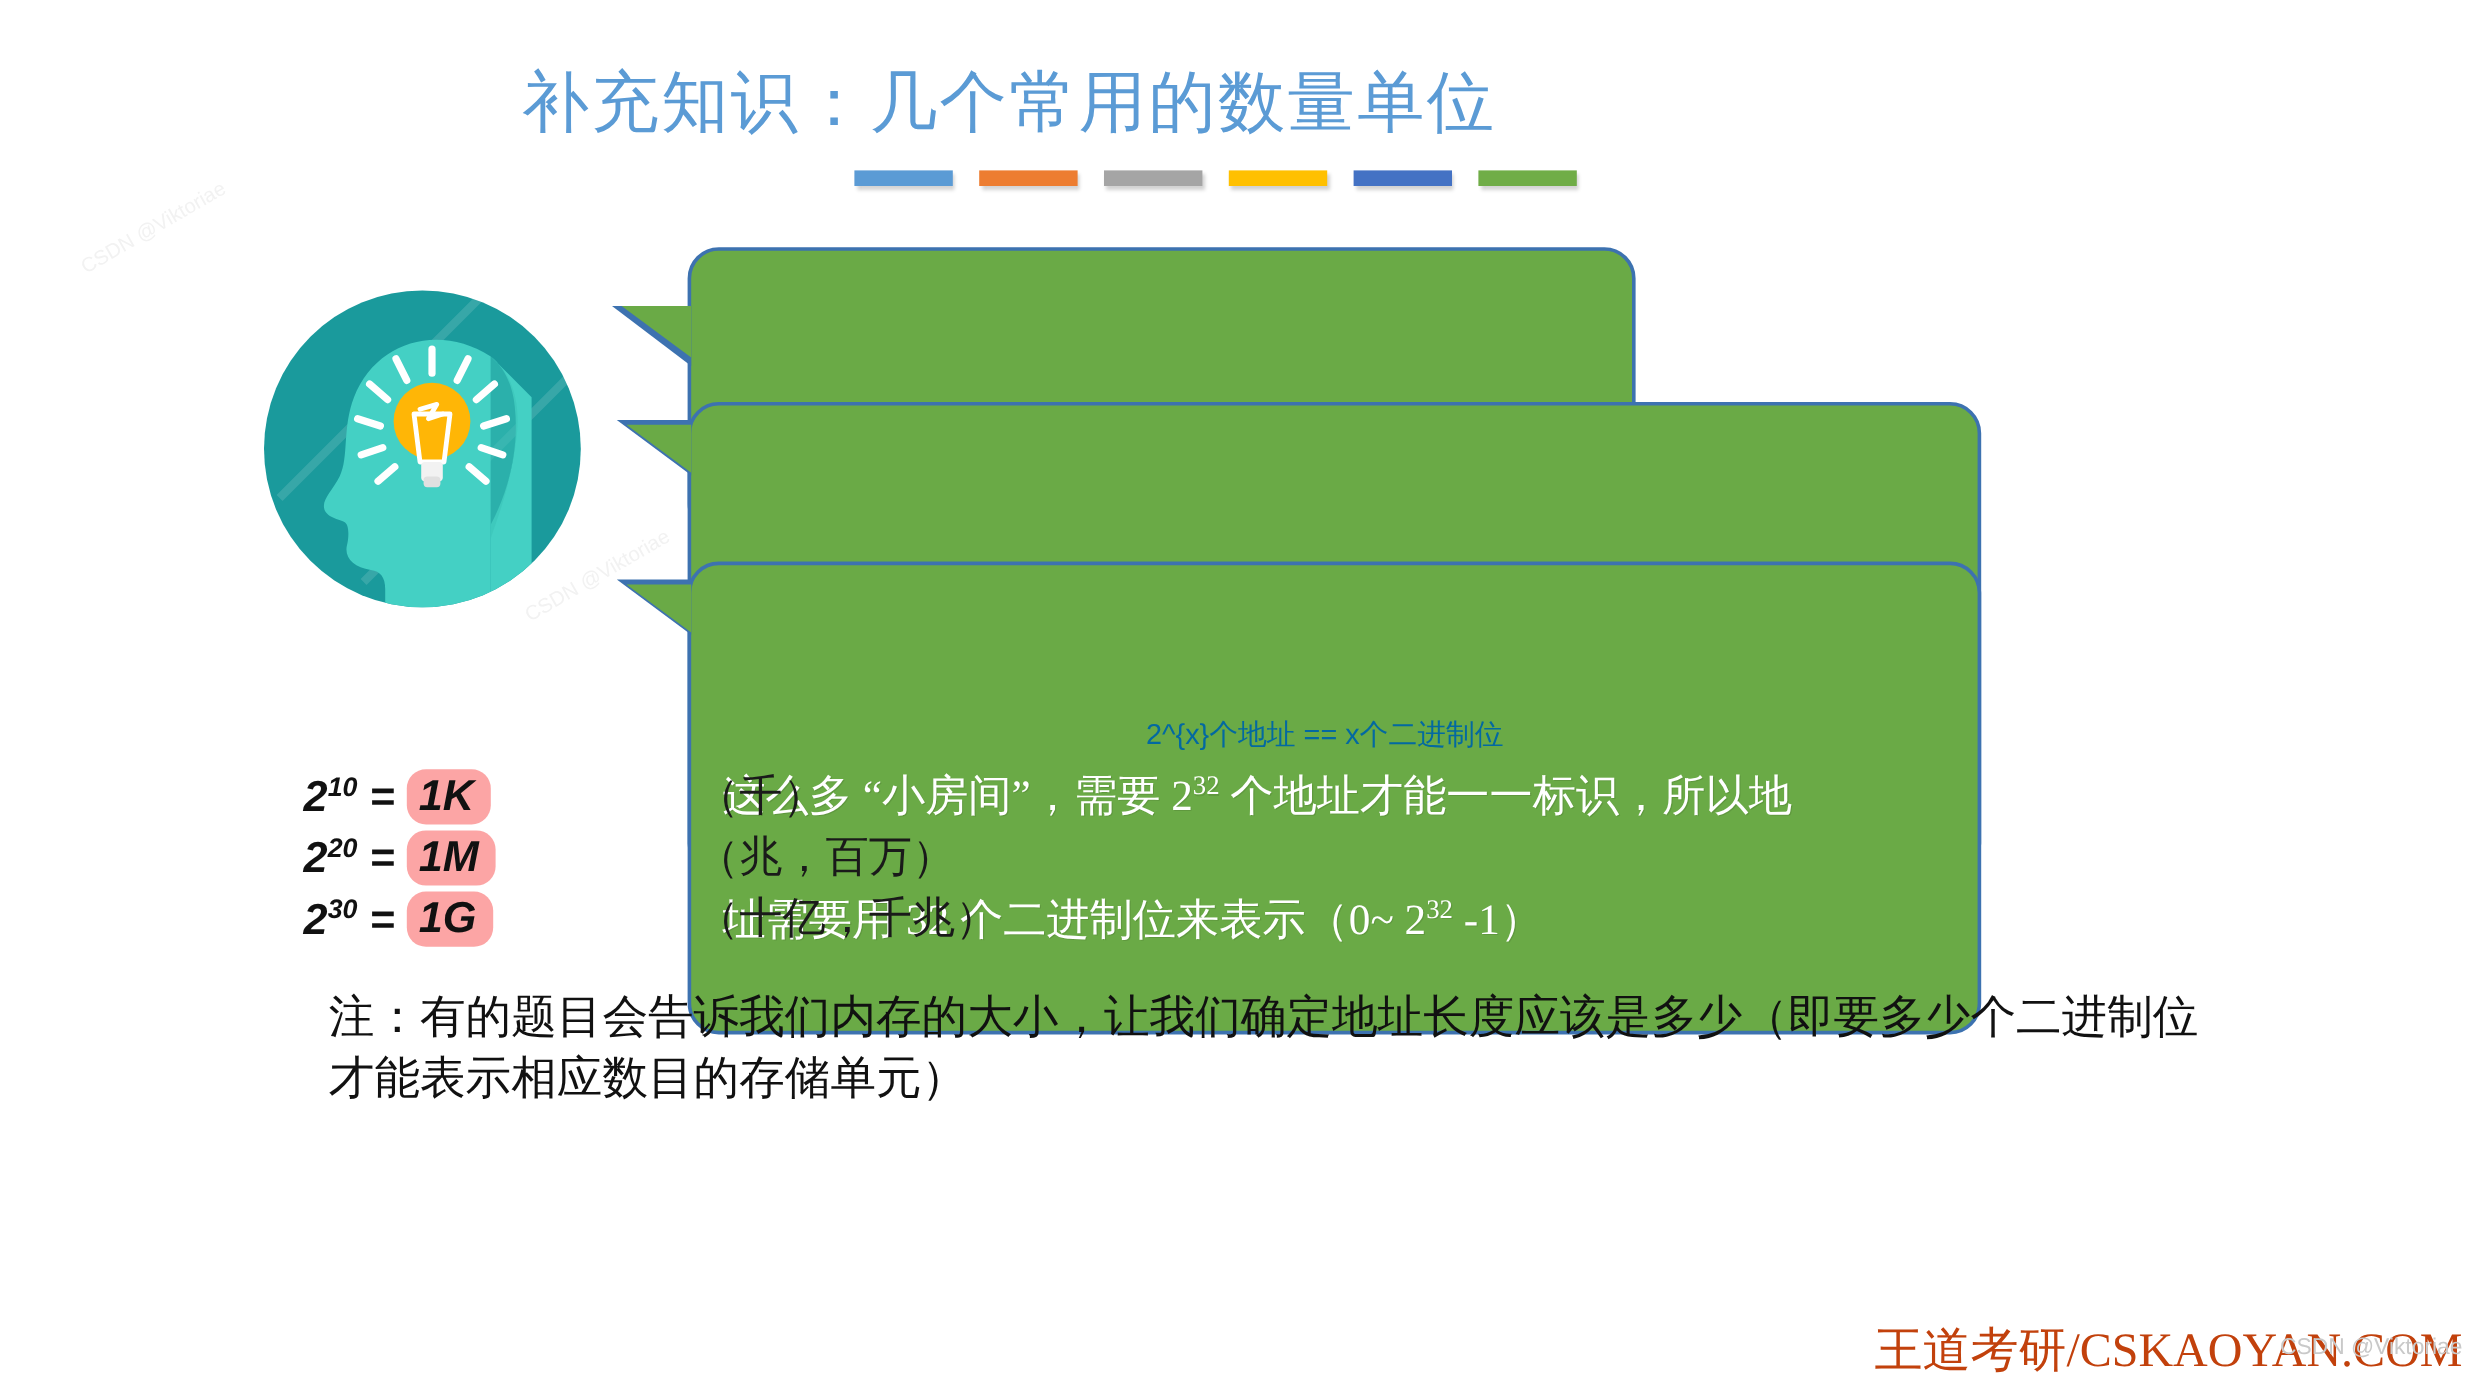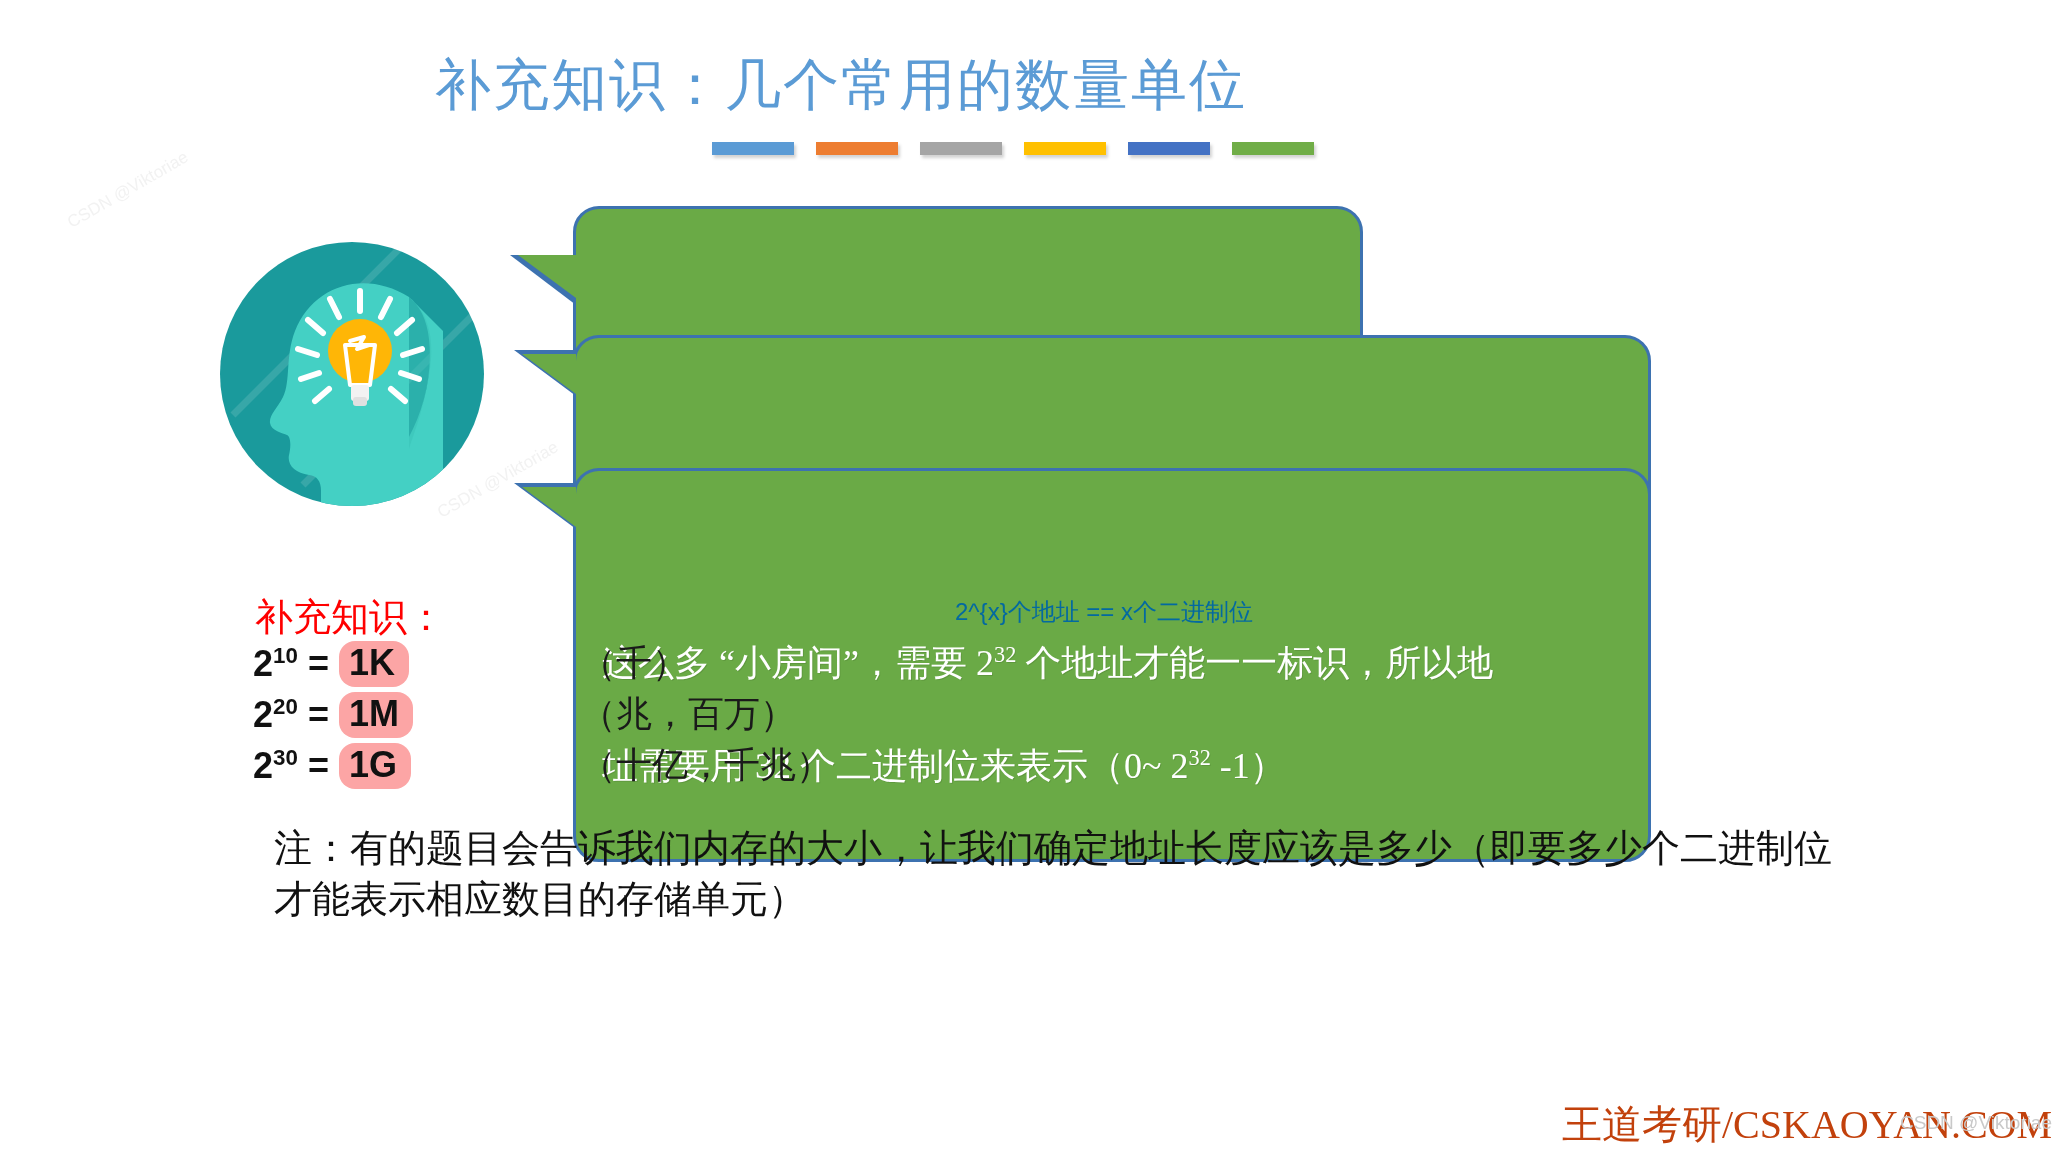--- a/index.html
+++ b/index.html
@@ -131,20 +131,21 @@
     font-family: "Liberation Sans", "DejaVu Sans", sans-serif;
     font-size: 36px;
     font-weight: bold;
     color: #111111;
   }
   .pow-row {
     height: 51px;
     display: flex;
     align-items: center;
     white-space: nowrap;
+    font-style: italic;
   }
   .pow-row .lhs { margin-right: 10px; }
   .hl {
     background: #fca5a5;
     border-radius: 16px;
     padding: 1px 14px 3px 10px;
     color: #111111;
   }
   .meaning-list {
     position: absolute;
@@ -298,21 +299,20 @@
     <div><span>话，也就是有 4*2</span><sup>30</sup><span> = 2</span><sup>32</sup><span> 个 “小房间”</span></div>
   </div>
 
   <div class="bubble" id="bubble3">
     <span class="tail tail-u-outer"></span>
     <span class="tail tail-u-inner"></span>
     <div><span>这么多 “小房间”，需要 2</span><sup>32</sup><span> 个地址才能一一标识，所以地</span></div>
     <div><span>址需要用 32 个二进制位来表示（0~ 2</span><sup>32</sup><span> -1）</span></div>
   </div>
 
-  <div class="supp-heading">补充知识：</div>
 
   <div class="pow-list">
     <div class="pow-row">
       <span class="lhs"><span>2</span><sup>10</sup> <span>=</span></span>
       <span class="hl">1K</span>
     </div>
     <div class="pow-row">
       <span class="lhs"><span>2</span><sup>20</sup> <span>=</span></span>
       <span class="hl">1M</span>
     </div>

